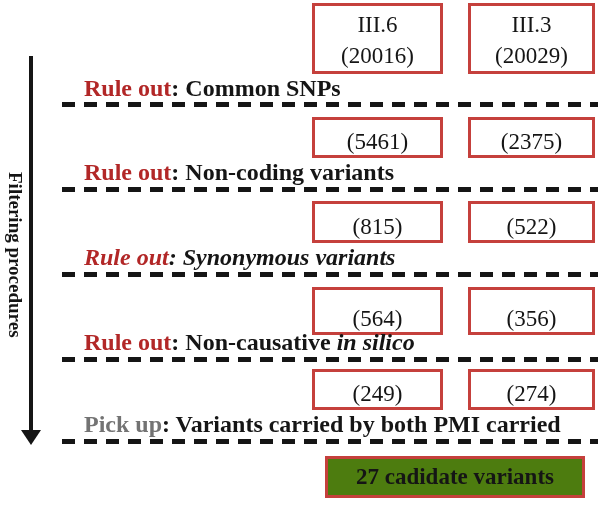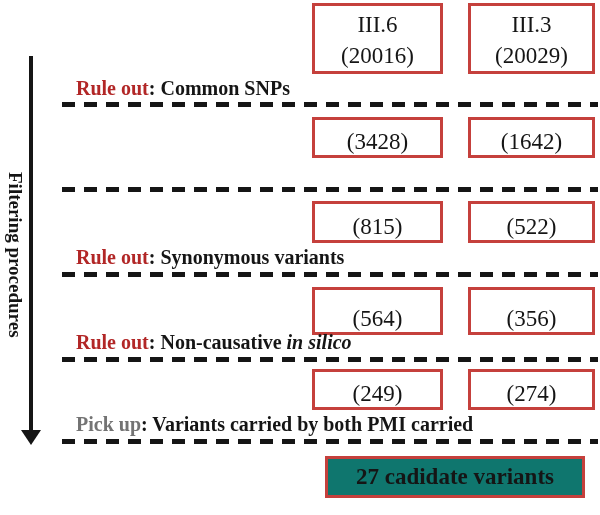--- a/index.html
+++ b/index.html
@@ -43,36 +43,36 @@
   .rbox .two-line{line-height:31px;}
   .col1{left:312px;width:131px;}
   .col2{left:468px;width:127px;}
   .hdr{top:3px;height:71px;}
   .row1{top:117px;height:41px;}
   .row2{top:201px;height:42px;}
   .row3{top:287px;height:48px;}
   .row4{top:369px;height:41px;}
   
   .step-label{
-    position:absolute;left:76px;height:26px;
-    font-weight:bold;font-size:20px;line-height:24px;
+    position:absolute;left:84px;height:26px;
+    font-weight:bold;font-size:24px;line-height:24px;
     white-space:nowrap;
   }
-  .l1{top:76px;} .l2{top:160px;} .l3{top:245px;} .l4{top:330px;} .l5{top:412px;}
+  .l1{top:76px;} .l2{top:160px;} .l3{top:245px;font-style:italic;} .l4{top:330px;} .l5{top:412px;}
   .step-label .italic{font-style:italic;}
   
   .dash{
     position:absolute;left:62px;width:536px;height:5px;
     background:repeating-linear-gradient(90deg,#151515 0 13px,transparent 13px 22px);
   }
   .d1{top:102px;} .d2{top:187px;} .d3{top:272px;} .d4{top:357px;} .d5{top:439px;}
   
   .final-box{
     position:absolute;left:325px;top:456px;width:260px;height:42px;
-    border:3px solid #c5403c;background:#0f766e;
+    border:3px solid #c5403c;background:#4d7c0f;
     display:flex;align-items:center;justify-content:center;
     font-weight:bold;font-size:23px;
     box-sizing:border-box;
   }
 </style>
 </head>
 <body>
 
 <div id="figure">
 
@@ -91,26 +91,29 @@
       <div>III.3</div>
       <div>(20029)</div>
     </div>
   </div>
 
   <div class="step-label l1">
     <span style="color: rgb(178, 39, 39);">Rule out</span><span>: Common SNPs</span>
   </div>
   <div class="dash d1"></div>
   <div class="rbox col1 row1">
-    <span>(3428)</span>
+    <span>(5461)</span>
   </div>
   <div class="rbox col2 row1">
-    <span>(1642)</span>
+    <span>(2375)</span>
   </div>
 
+  <div class="step-label l2">
+    <span style="color: rgb(178, 39, 39);">Rule out</span><span>: Non-coding variants</span>
+  </div>
   <div class="dash d2"></div>
   <div class="rbox col1 row2">
     <span>(815)</span>
   </div>
   <div class="rbox col2 row2">
     <span>(522)</span>
   </div>
 
   <div class="step-label l3">
     <span style="color: rgb(178, 39, 39);">Rule out</span><span>: Synonymous variants</span>

